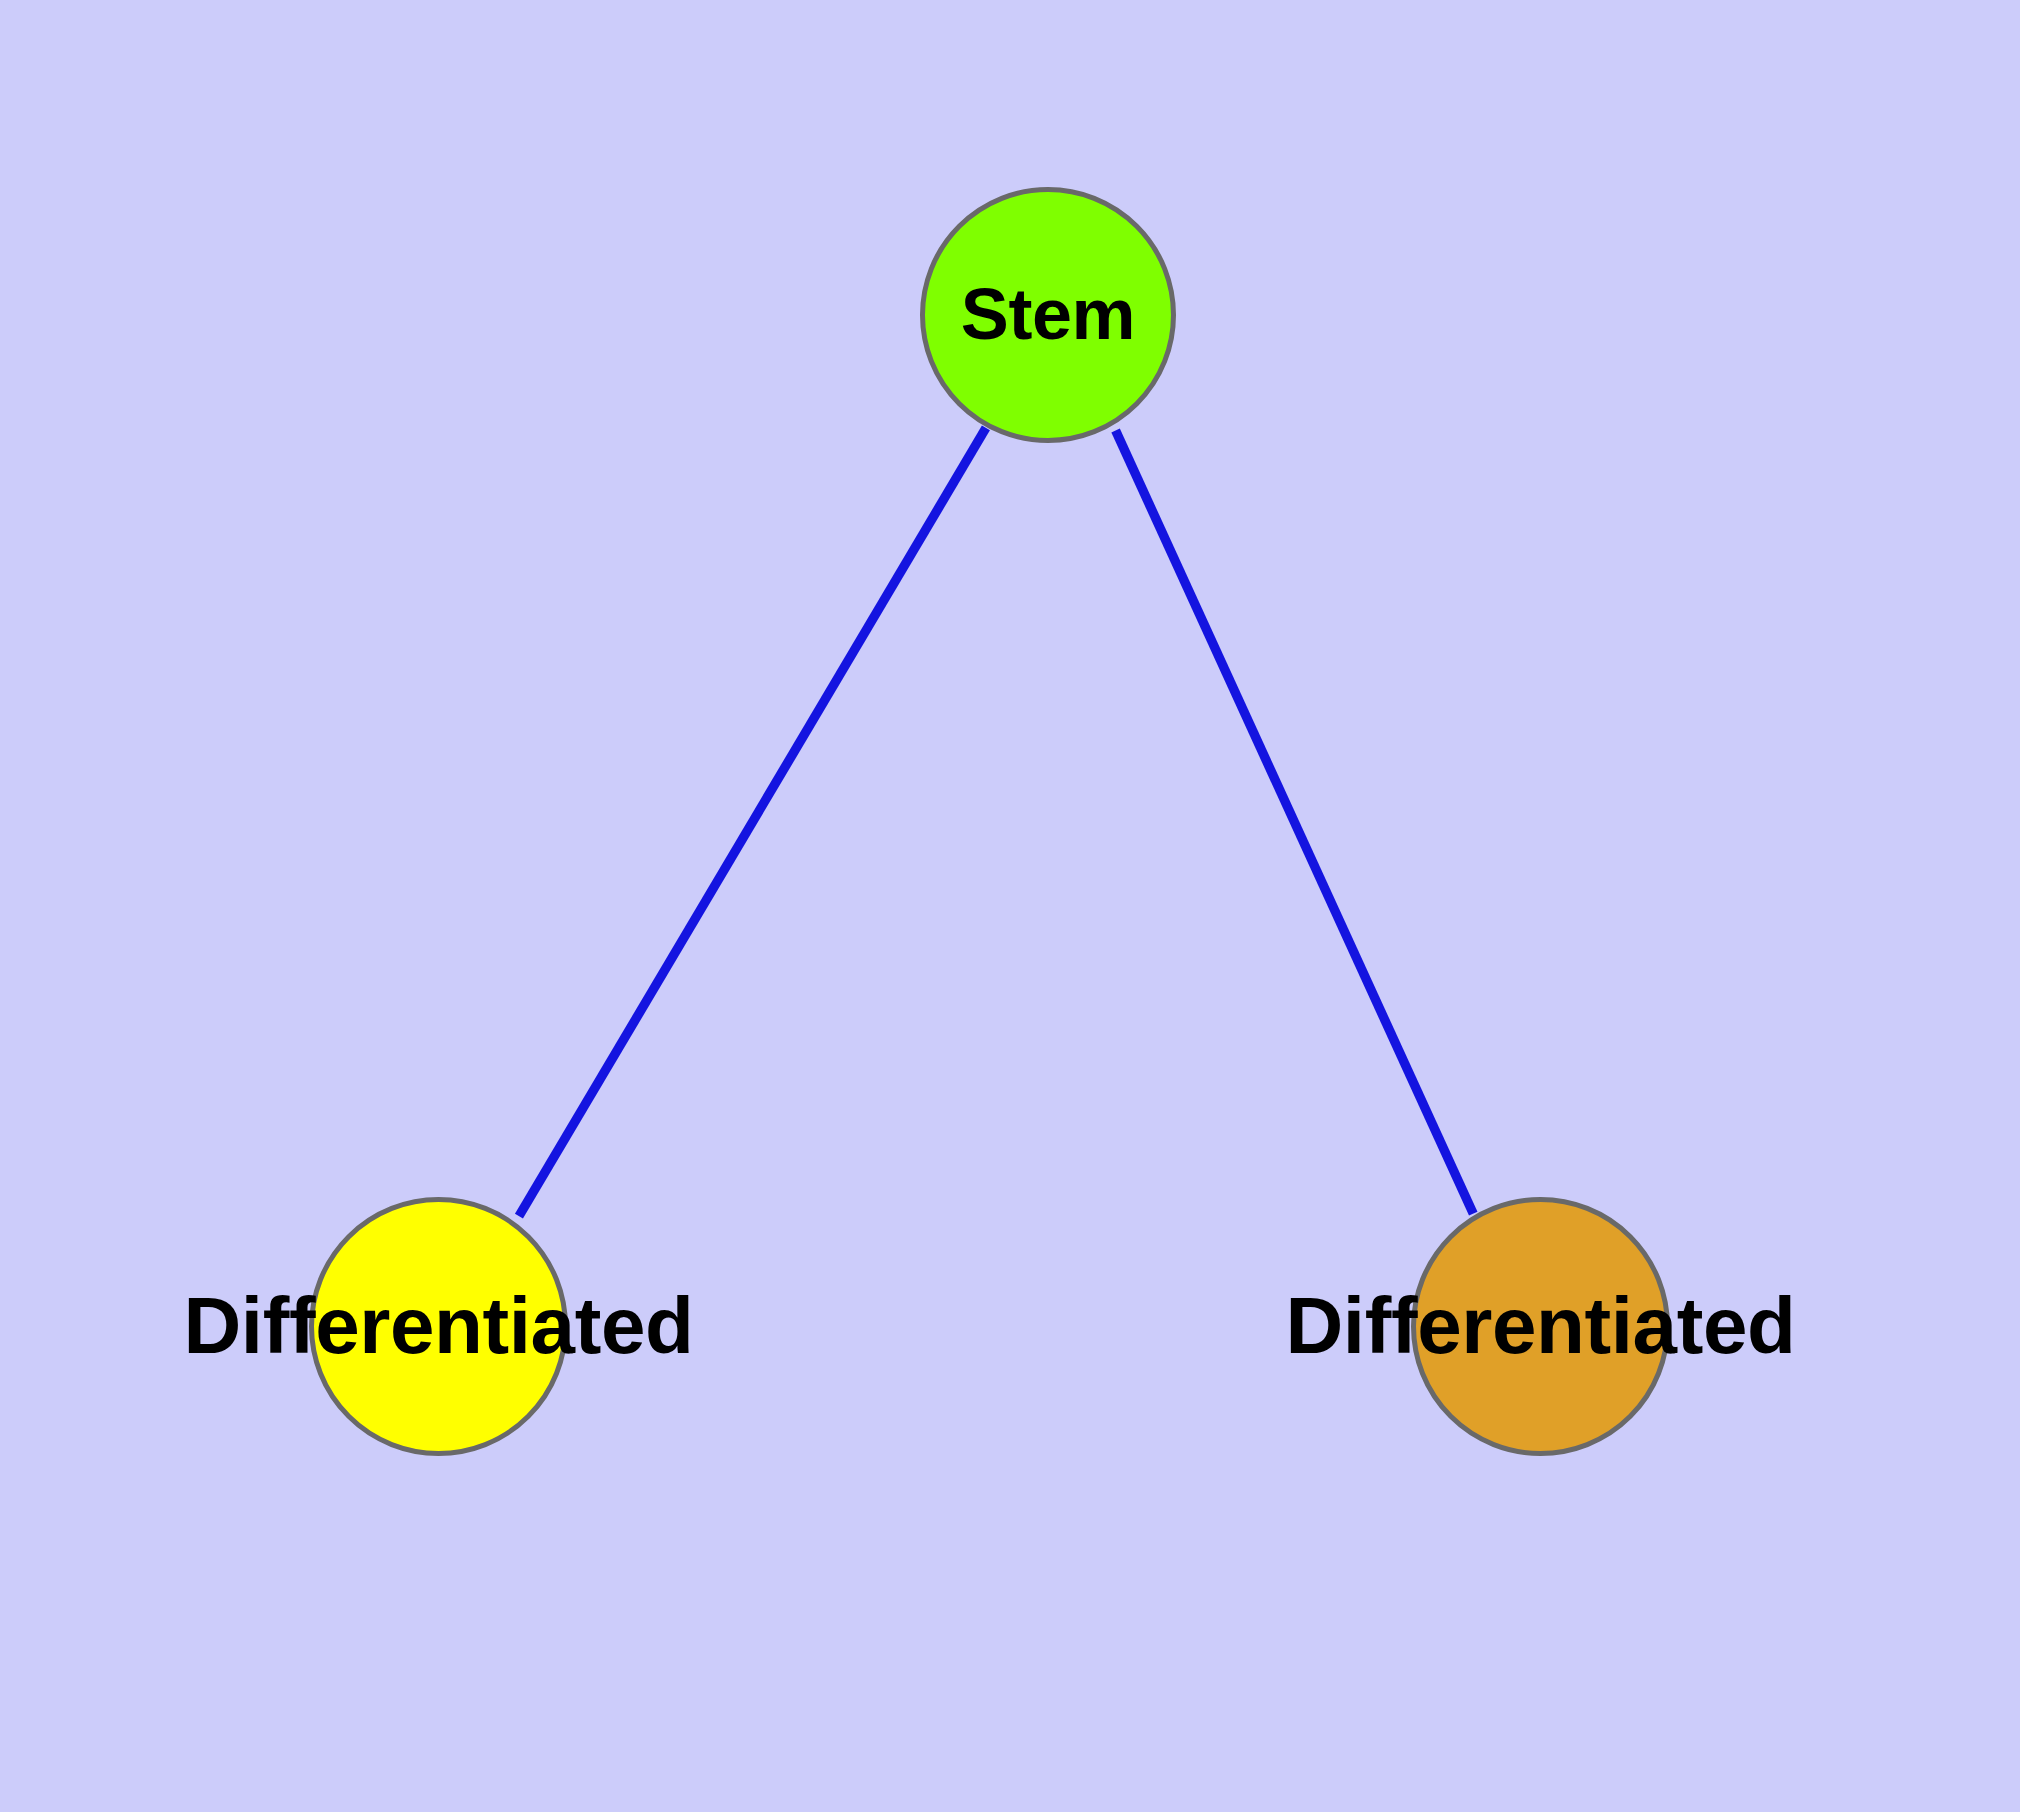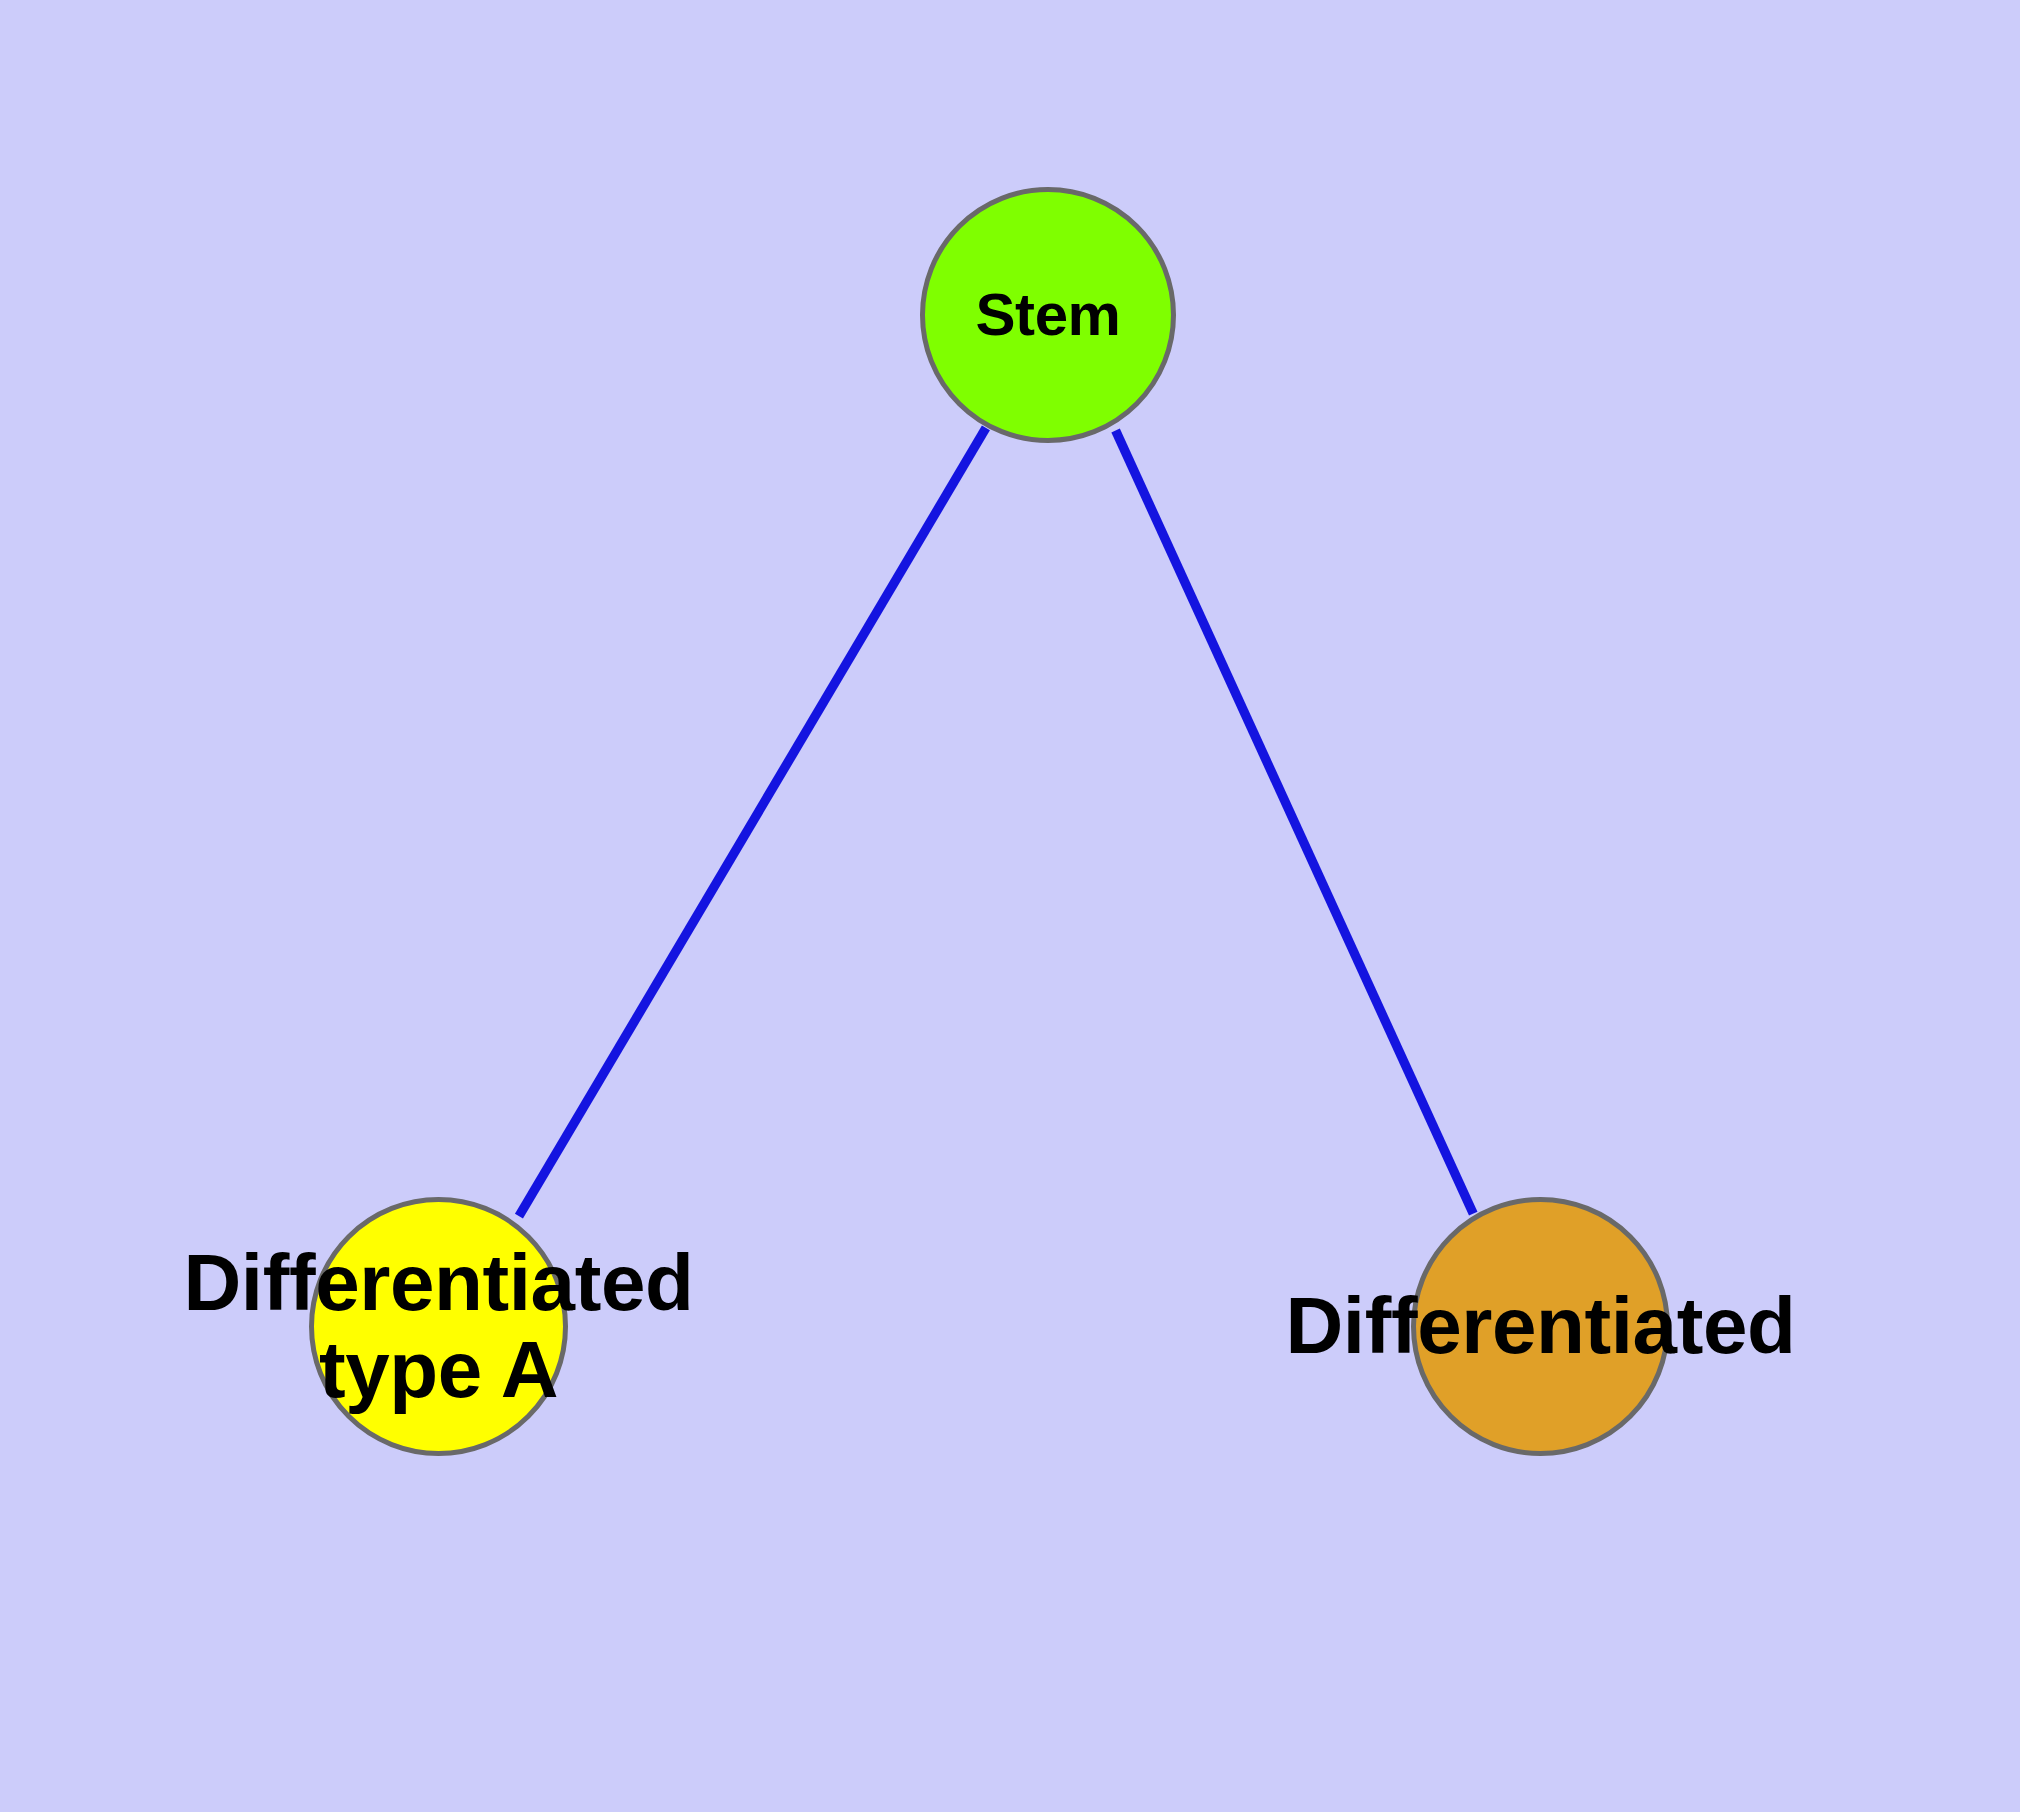--- a/index.html
+++ b/index.html
@@ -56,30 +56,29 @@
 
 <div id="stage" style="width: 2021px; height: 1812px; background: rgb(204, 204, 250);">
 
   <svg id="edge-layer" viewBox="0 0 2384 2138">
     <line class="graph-edge" id="edge-0" x1="1163" y1="505" x2="612" y2="1435" stroke="#1414e0" stroke-width="11" stroke-linecap="butt"></line>
     <line class="graph-edge" id="edge-1" x1="1316" y1="508" x2="1738" y2="1432" stroke="#1414e0" stroke-width="11" stroke-linecap="butt"></line>
   </svg>
 
   <div class="graph-node" id="node-0" style="left: 920px; top: 187px; width: 256px; height: 256px;">
     <div class="node-disc" style="width: 256px; height: 256px; background: rgb(127, 255, 0); border-color: rgb(105, 105, 105); border-width: 5.1px;"></div>
-    <div class="node-label" style="color: rgb(0, 0, 0); font-size: 60px;">
+    <div class="node-label" style="color: rgb(0, 0, 0); font-size: 72px;">
       <span class="lbl-line">Stem</span>
     </div>
   </div>
 
   <div class="graph-node" id="node-1" style="left: 309px; top: 1197px; width: 259px; height: 259px;">
     <div class="node-disc" style="width: 259px; height: 259px; background: rgb(255, 255, 0); border-color: rgb(105, 105, 105); border-width: 5.1px;"></div>
     <div class="node-label" style="color: rgb(0, 0, 0); font-size: 80px;">
       <span class="lbl-line">Differentiated</span>
-      <span class="lbl-line">type A</span>
     </div>
   </div>
 
   <div class="graph-node" id="node-2" style="left: 1411px; top: 1197px; width: 259px; height: 259px;">
     <div class="node-disc" style="width: 259px; height: 259px; background: rgb(224, 160, 40); border-color: rgb(105, 105, 105); border-width: 5.1px;"></div>
     <div class="node-label" style="color: rgb(0, 0, 0); font-size: 80px;">
       <span class="lbl-line">Differentiated</span>
     </div>
   </div>
 

